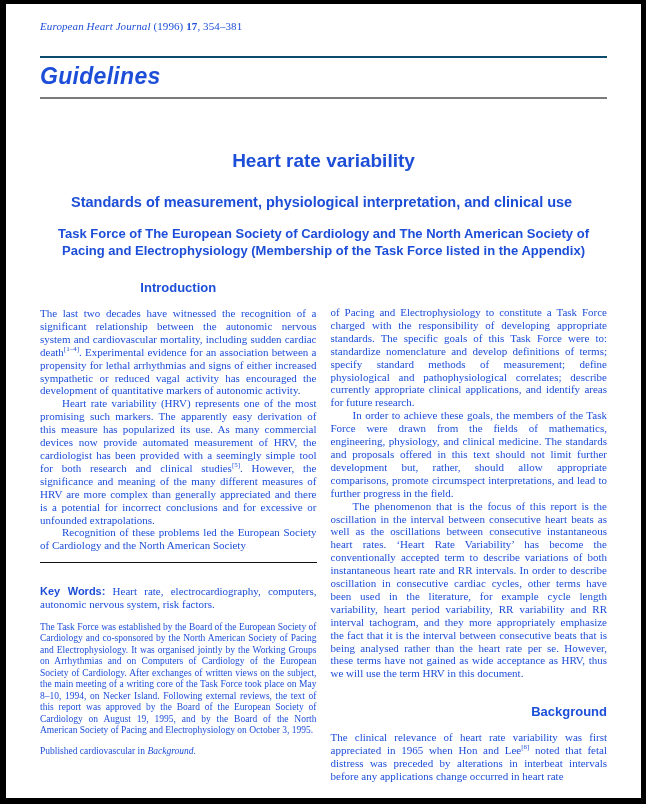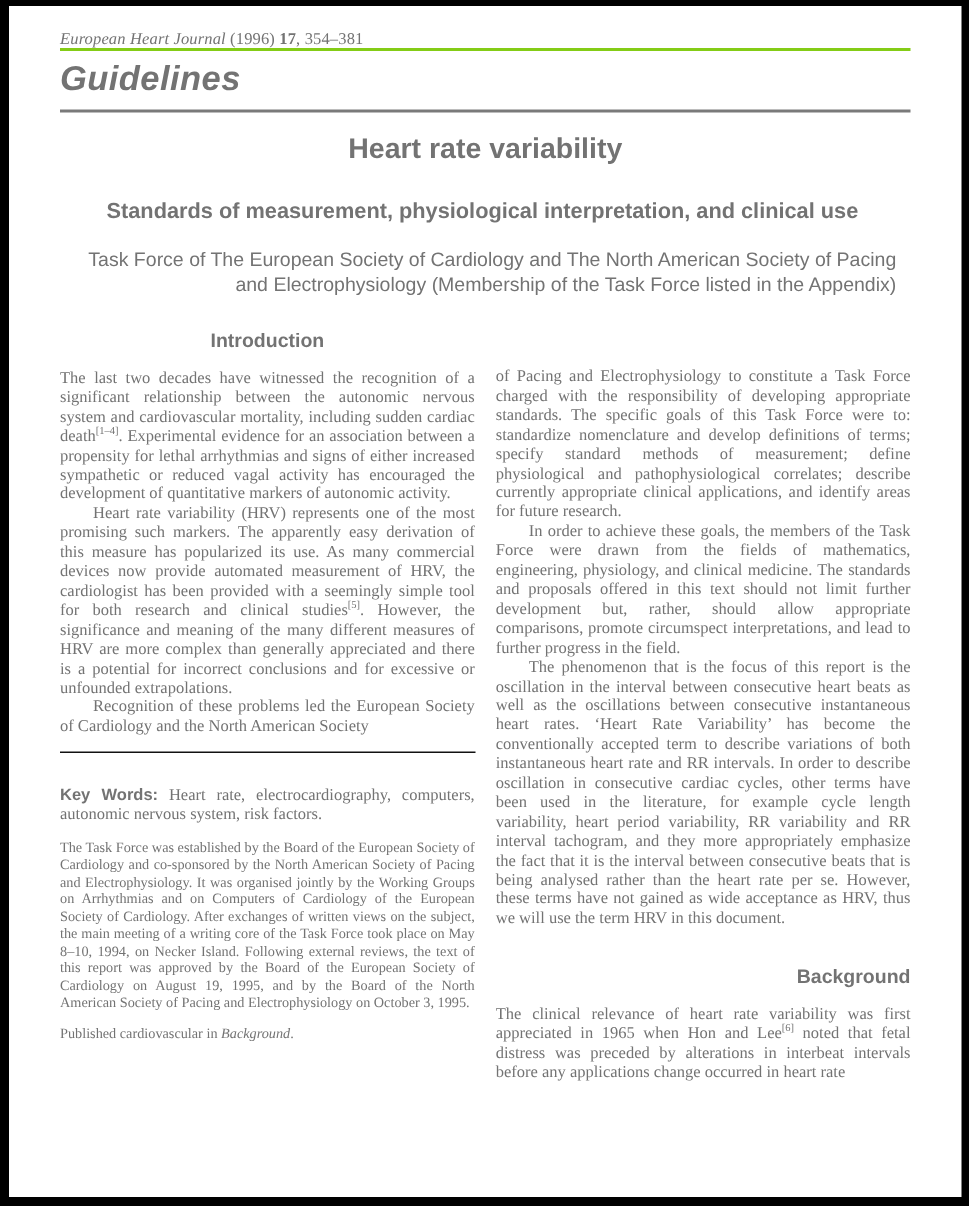--- a/index.html
+++ b/index.html
@@ -10,62 +10,63 @@
     background: #000;
     overflow: hidden;
   }
   .page {
     position: absolute;
     left: 6px; top: 4px; right: 5px; bottom: 6px;
     background: #ffffff;
     overflow: hidden;
     padding: 0 34px;
     box-sizing: border-box;
-    color: #737373;
+    color: #1d4ed8;
     font-family: "Liberation Serif", serif;
   }
   .journal-line {
     margin-top: 16px;
     font-size: 11px;
     letter-spacing: 0.1px;
   }
   .banner {
-    border-top: 2px solid #84cc16;
+    margin-top: 24px;
+    border-top: 2px solid #0c4a6e;
     border-bottom: 2px solid #7a7a7a;
     padding: 5px 0 7px 0;
   }
   .banner .section-label {
     font-family: "Liberation Sans", sans-serif;
     font-weight: bold;
     font-style: italic;
     font-size: 23px;
     letter-spacing: 0.3px;
   }
   .article-title {
-    margin-top: 14px;
+    margin-top: 51px;
     text-align: center;
     font-family: "Liberation Sans", sans-serif;
     font-weight: bold;
     font-size: 19px;
   }
   .article-subtitle {
     margin: 21px auto 0 auto;
     max-width: 505px;
     text-align: left;
     font-family: "Liberation Sans", sans-serif;
     font-weight: bold;
     font-size: 14.5px;
     line-height: 19px;
   }
   .article-authors {
     margin: 14px auto 0 auto;
     max-width: 548px;
-    text-align: right;
+    text-align: center;
     font-family: "Liberation Sans", sans-serif;
-    font-weight: normal;
+    font-weight: bold;
     font-size: 13px;
     line-height: 16.5px;
   }
   .columns {
     display: flex;
     gap: 14px;
     margin-top: 21px;
     align-items: flex-start;
   }
   .col { flex: 1 1 0; min-width: 0; }

